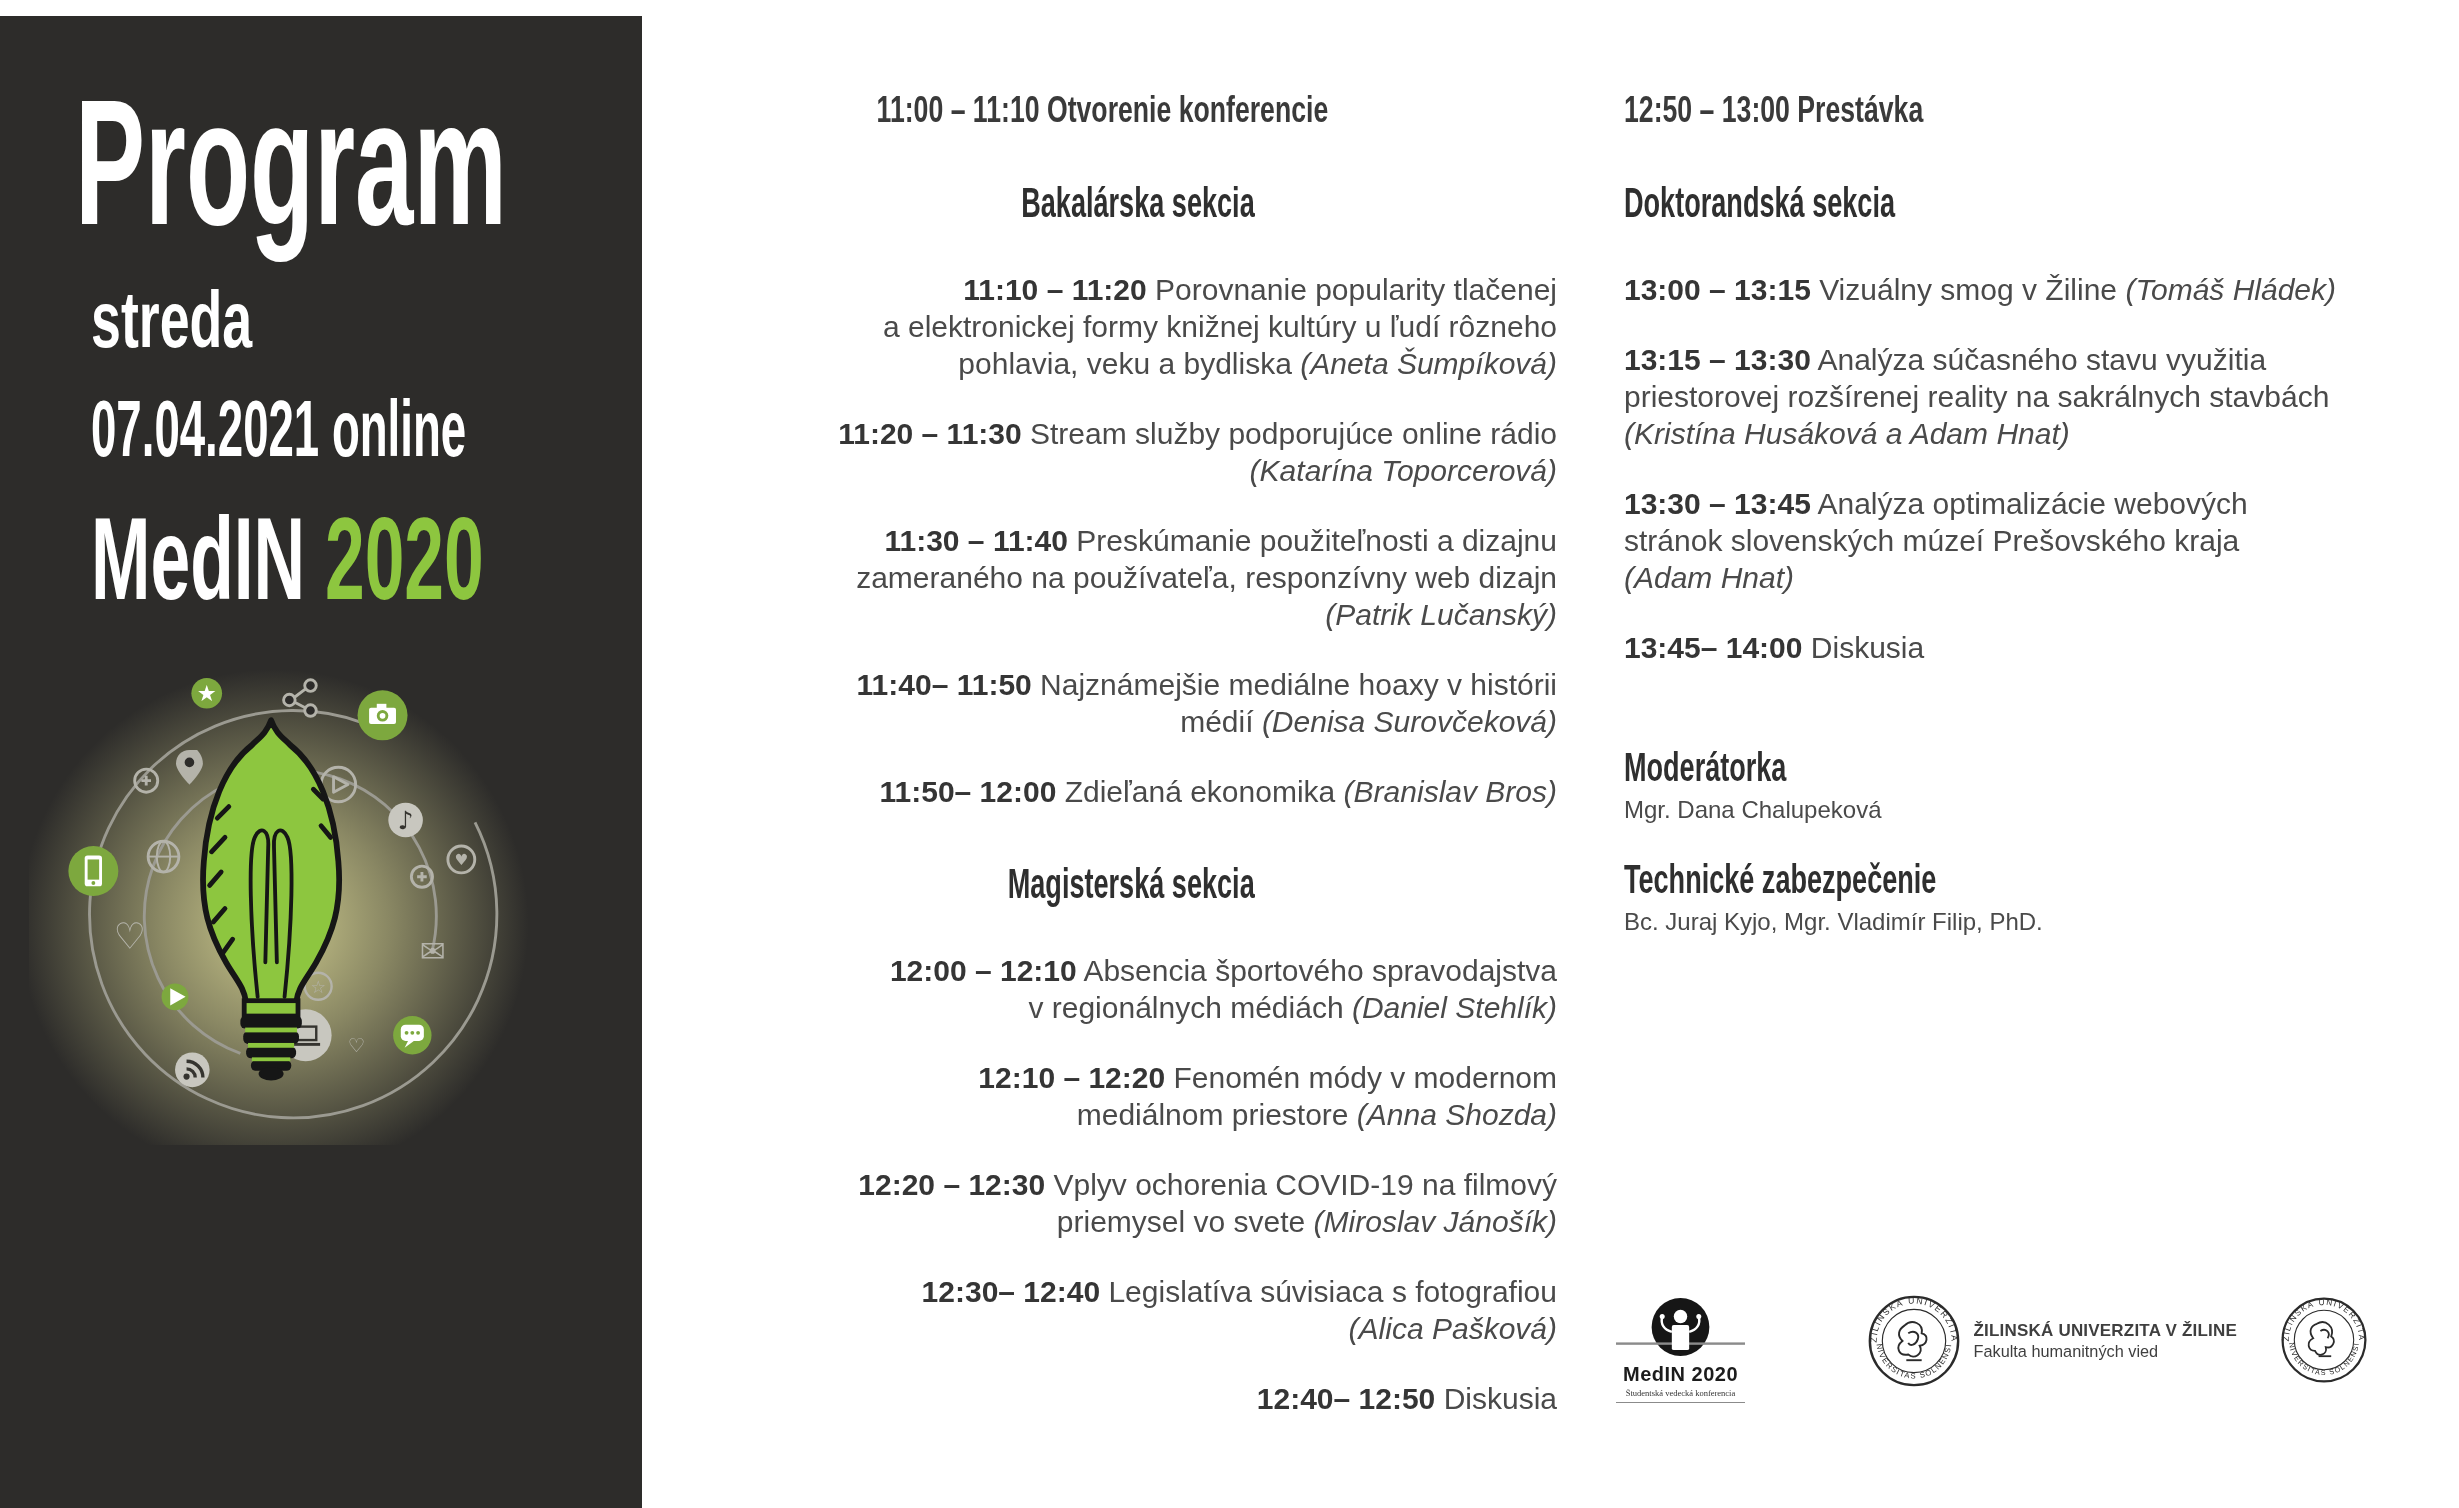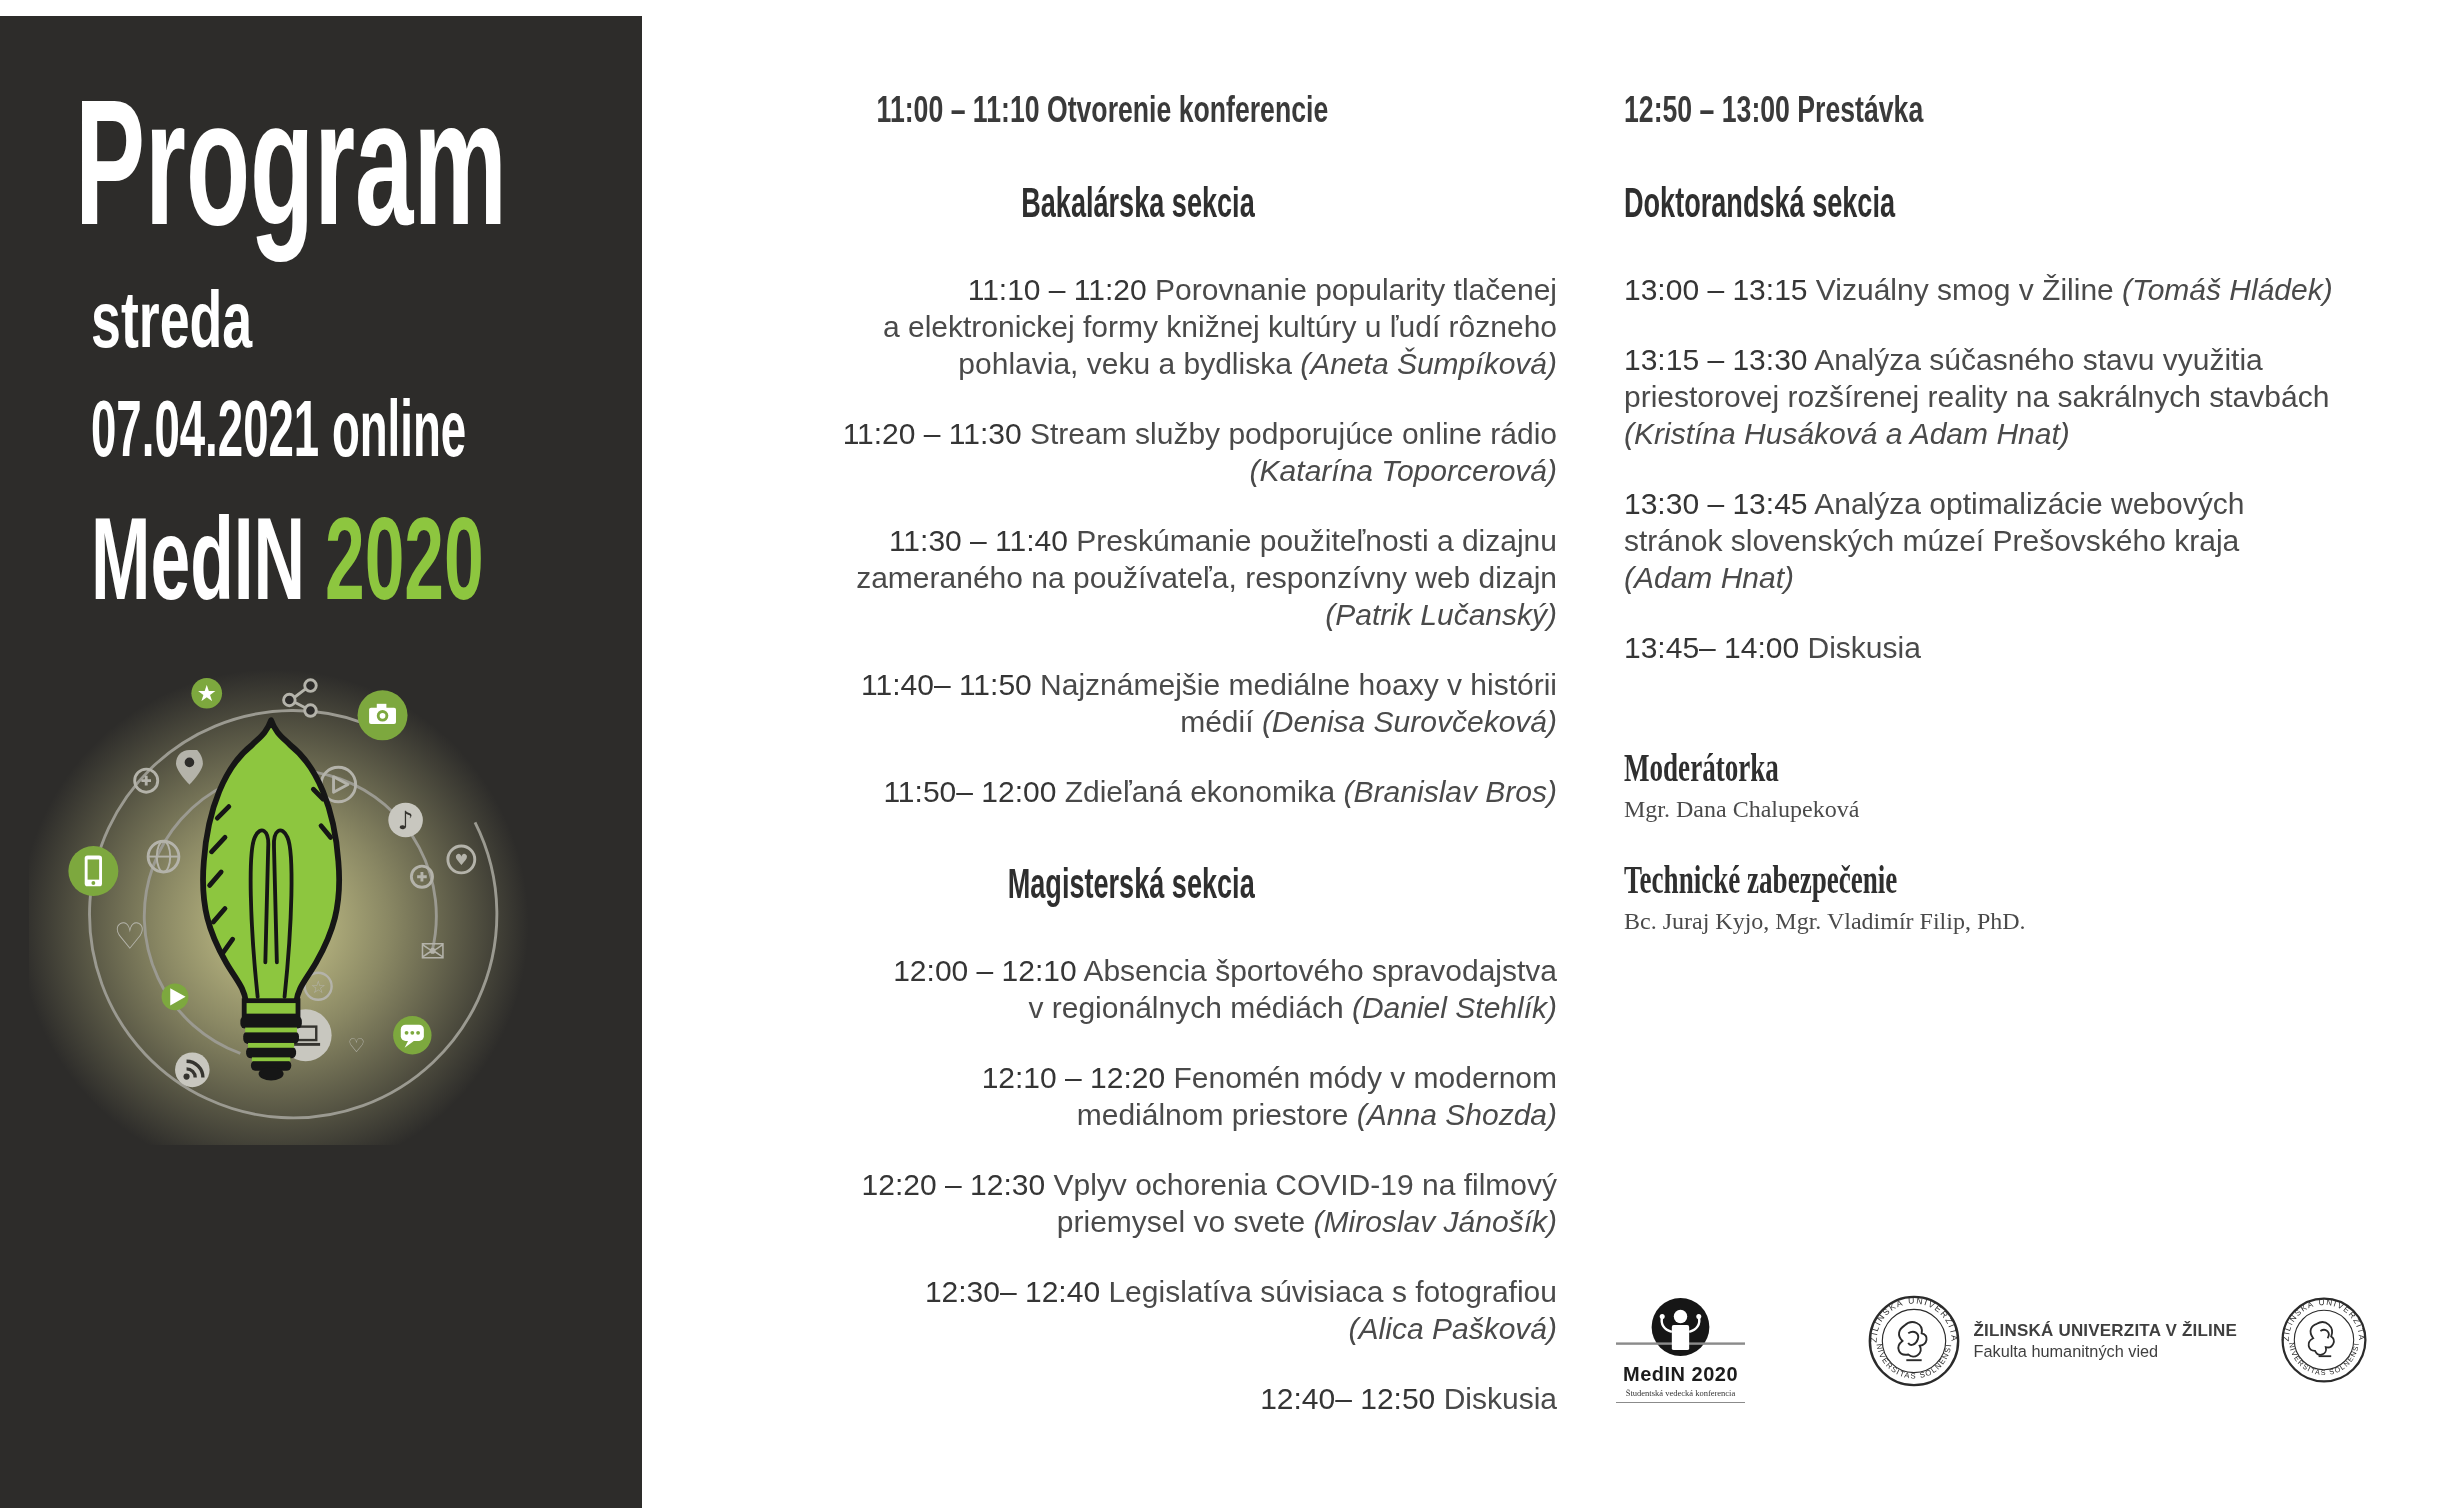--- a/index.html
+++ b/index.html
@@ -21,24 +21,24 @@
   
   .col{position:absolute;top:91px;color:#474747;}
   #col1{left:740px;width:817px;text-align:right;}
   #col2{left:1624px;width:807px;}
 
   .opener{font-size:37px;font-weight:bold;color:#3a3a3a;line-height:38px;
           transform:scaleX(.72);transform-origin:0 0;white-space:nowrap;margin:0;}
   .sec-header{font-size:43px;font-weight:bold;color:#2f2f2f;line-height:50px;
               margin:48px 0 44px 0;transform:scaleX(.63);transform-origin:0 0;white-space:nowrap;}
   .entry{font-size:30px;line-height:37px;margin:0 0 33px 0;color:#4a4a4a;}
-  .entry .time{font-weight:normal;color:#353535;}
+  .entry .time{font-weight:bold;color:#353535;}
   .it{font-style:italic;}
 
-  .extras{margin-top:77px;font-family:Liberation Serif, serif;}
+  .extras{margin-top:77px;}
   .credit-title{font-size:41px;font-weight:bold;color:#2f2f2f;line-height:48px;margin:0;
                 transform:scaleX(.66);transform-origin:0 0;white-space:nowrap;}
   .credit-name{font-size:24px;line-height:37px;color:#4a4a4a;margin:0 0 27px 0;}
 
   
   #medin-logo{position:absolute;left:1616px;top:1297px;width:129px;text-align:center;color:#1c1c1c;}
   #medin-logo .m-title{font-size:20px;font-weight:bold;letter-spacing:0.5px;margin-top:1.9px;}
   #medin-logo .m-sub{font-size:8.5px;color:#333333;margin-top:1.9px;font-family:Liberation Serif, serif;}
   #medin-logo .m-rule{border-top:1.9px solid #8b8b8b;margin-top:3.8px;}
 

